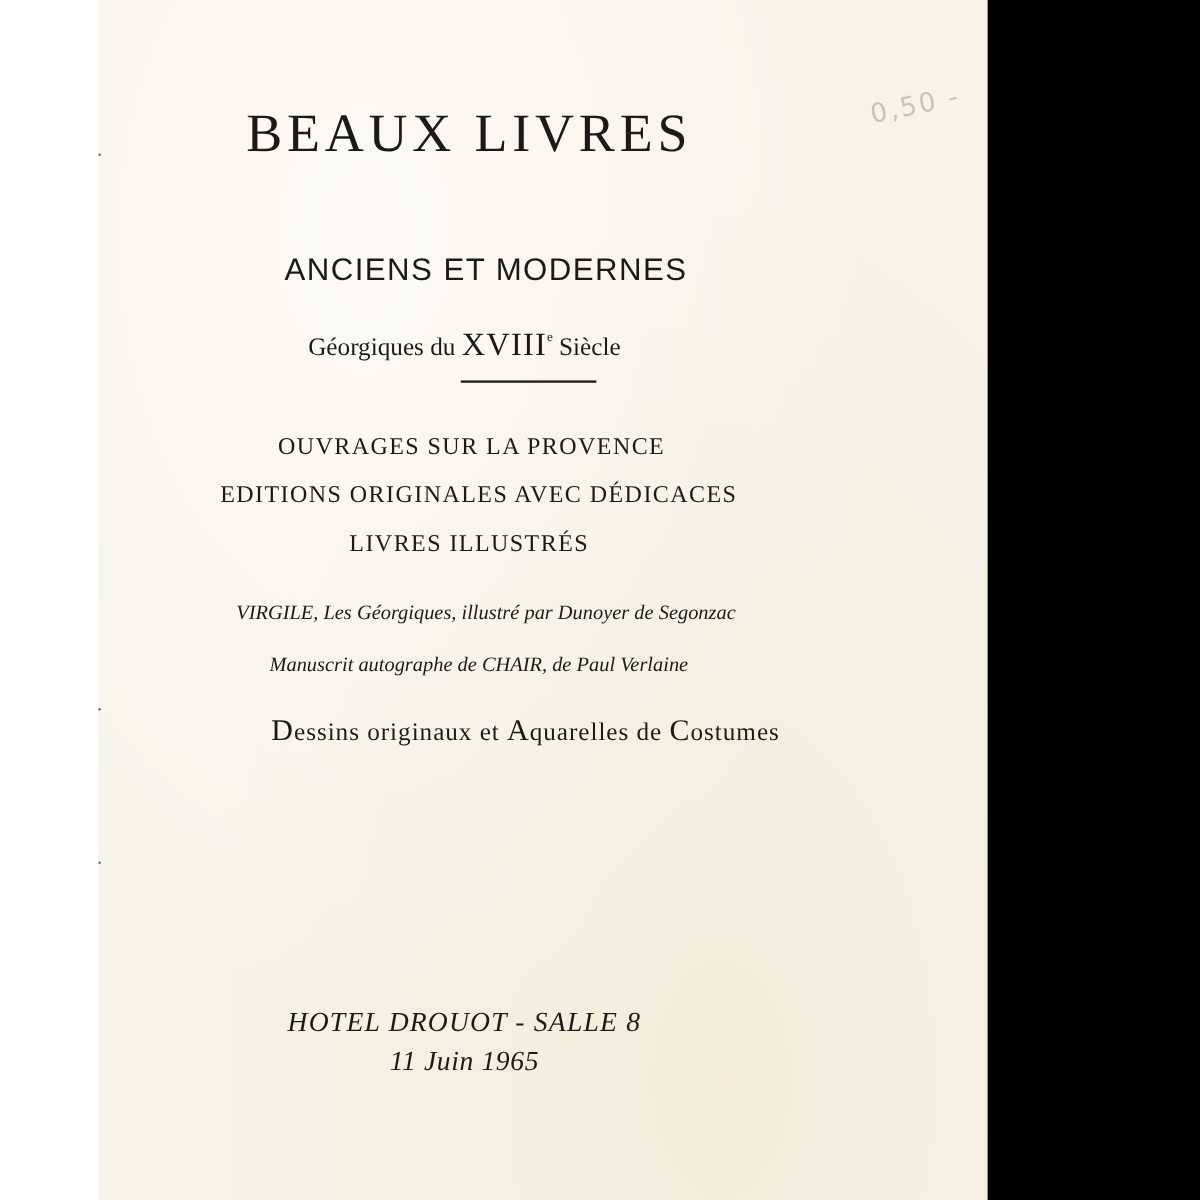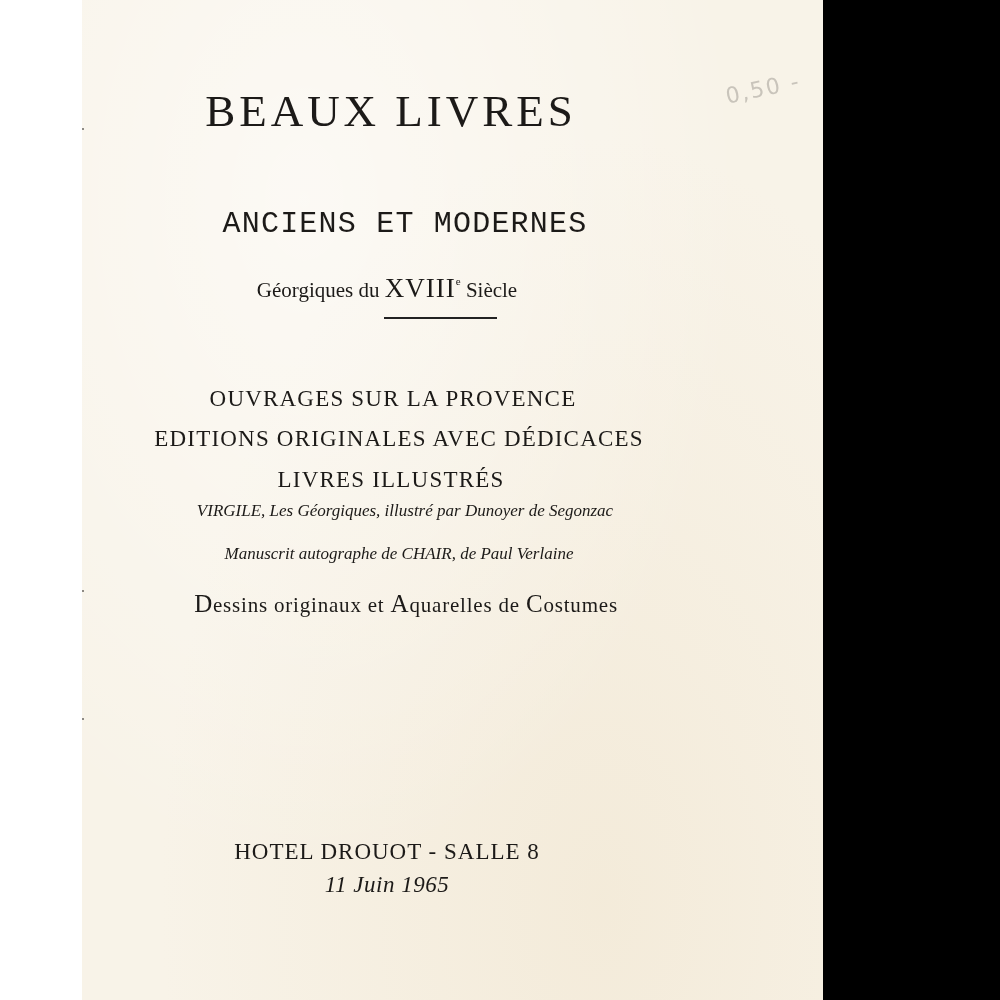--- a/index.html
+++ b/index.html
@@ -53,22 +53,22 @@
       top: 142px;
       font-family: "Liberation Serif", serif;
       font-size: 45px;
       letter-spacing: 4px;
       line-height: 50px;
       padding-left: 18px;
       box-sizing: border-box;
     }
     .title3 {
       top: 207px;
-      font-family: Liberation Mono, monospace;
-      font-size: 30px;
+      font-family: Liberation Sans, sans-serif;
+      font-size: 26px;
       letter-spacing: 1.2px;
       line-height: 34px;
       padding-left: 36px;
       box-sizing: border-box;
     }
     .subtitle {
       top: 268px;
       font-family: "Liberation Serif", serif;
       font-size: 21px;
       line-height: 26px;
@@ -84,51 +84,52 @@
     .rule {
       position: absolute;
       left: 302px;
       top: 317px;
       width: 113px;
       height: 2px;
       background: #222;
     }
     .sec {
       font-family: "Liberation Serif", serif;
-      font-size: 23px;
+      font-size: 20px;
       letter-spacing: 1.2px;
       line-height: 26px;
-      margin-top: 27px;
     }
     .sec1 { top: 359px; padding-left: 12px; box-sizing: border-box; }
     .sec2 { top: 399px; padding-left: 24px; box-sizing: border-box; }
     .sec3 { top: 440px; padding-left: 8px; box-sizing: border-box; }
     .ital {
       font-family: "Liberation Serif", serif;
       font-style: italic;
       font-size: 17px;
       line-height: 22px;
     }
     .ital1 { top: 500px; padding-left: 36px; box-sizing: border-box; }
     .ital2 { top: 543px; padding-left: 24px; box-sizing: border-box; }
     .drawings {
       top: 590px;
       font-family: "Liberation Serif", serif;
       font-size: 21px;
       letter-spacing: 0.8px;
-      line-height: 28px;
+      line-height: 40px;
       padding-left: 38px;
       box-sizing: border-box;
+      margin-left: 32px;
     }
     .drawings .cap {
       font-size: 25px;
     }
     .venue {
       top: 838px;
       font-family: "Liberation Serif", serif;
+      font-style: italic;
       font-size: 23px;
       letter-spacing: 1px;
       line-height: 28px;
     }
     .date {
       top: 871px;
       font-family: "Liberation Serif", serif;
       font-style: italic;
       font-size: 23px;
       letter-spacing: 0.5px;

